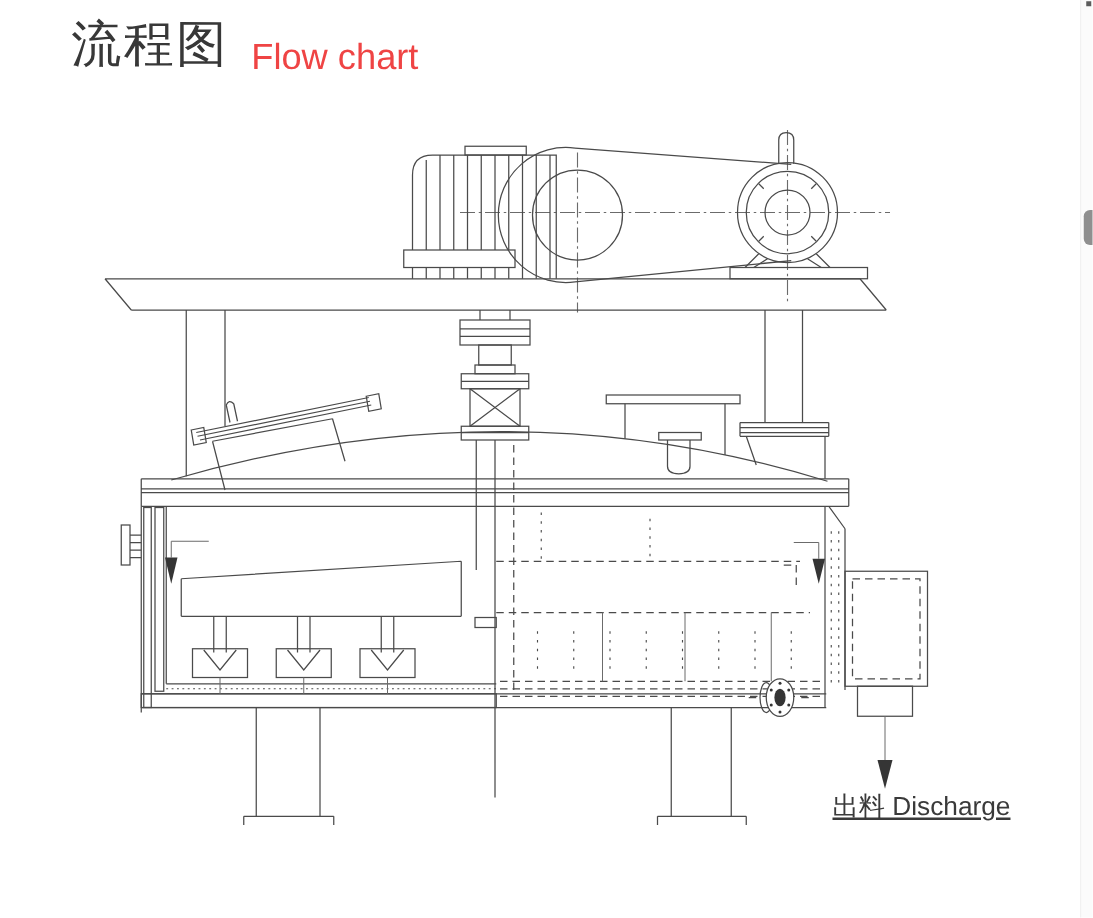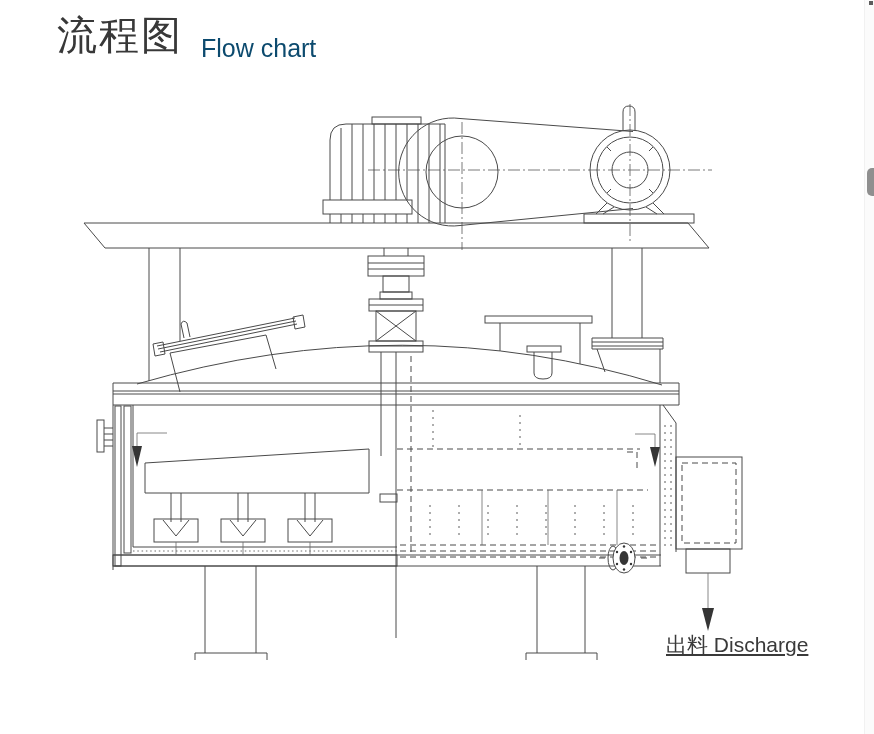--- a/index.html
+++ b/index.html
@@ -1,21 +1,21 @@
 <!DOCTYPE html>
 <html><head>
 <meta charset="utf-8">
 <style>
   html,body{margin:0;padding:0;}
   body{width:874px;height:734px;background:#ffffff;overflow:hidden;position:relative;
        font-family:"Liberation Sans", sans-serif;}
   .page{position:absolute;inset:0;}
   .title-row{position:absolute;left:57px;top:8px;display:flex;align-items:flex-end;gap:18px;color:#383838;}
   .title-zh{font-size:40px;letter-spacing:2px;}
-  .title-en{font-size:25px;color:#0c4a6e;}
+  .title-en{font-size:29px;color:#ef4444;}
   .discharge-label{position:absolute;left:666px;top:631px;font-size:21px;color:#3a3a3a;white-space:nowrap;text-decoration:underline;}
   svg.drawing{position:absolute;left:0;top:0;}
   svg.drawing *{stroke:#4a4a4a;stroke-width:1;fill:none;}
   svg.drawing .thin{stroke:#6b6b6b;stroke-width:0.8;}
   svg.drawing .cl{stroke:#6b6b6b;stroke-width:0.9;stroke-dasharray:12 3 2 3;}
   svg.drawing .hid{stroke-dasharray:6 4;}
   svg.drawing .hid2{stroke-dasharray:2 5;stroke-width:0.9;}
   svg.drawing .dot{stroke-dasharray:1.5 2.8;stroke-width:0.8;}
   svg.drawing .fillk{fill:#353535;stroke:none;}
   svg.drawing .white{fill:#ffffff;}

